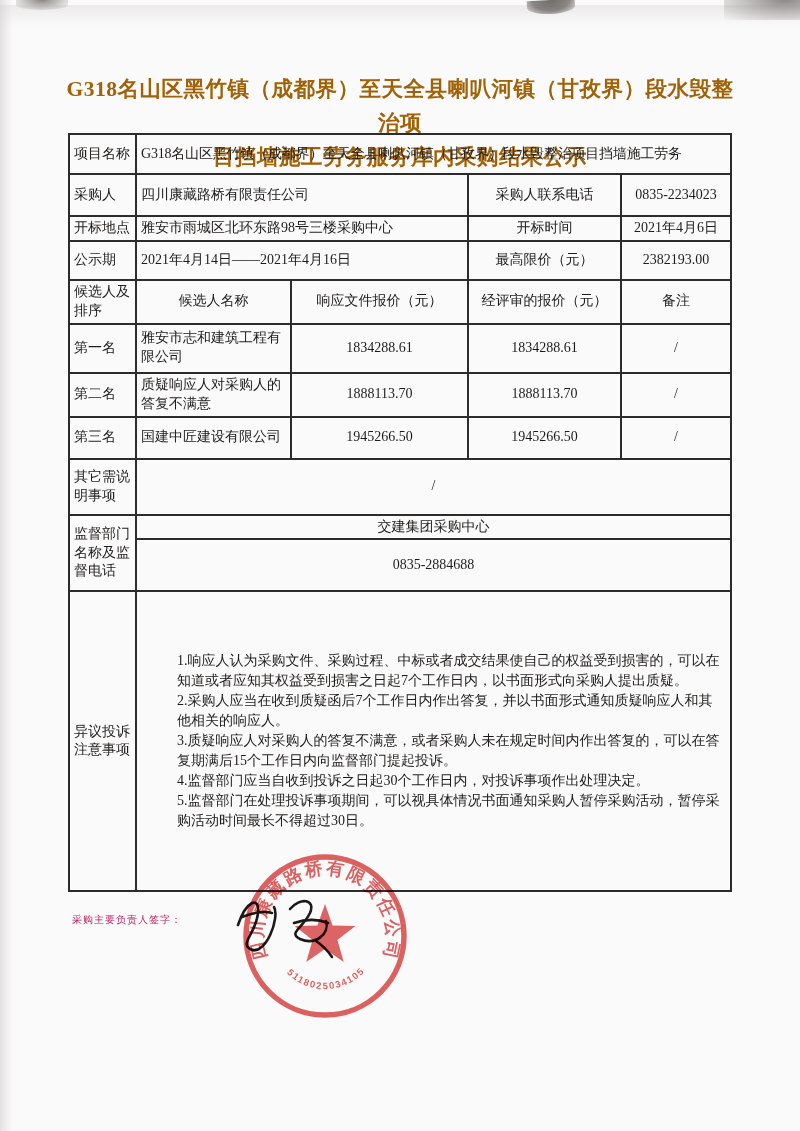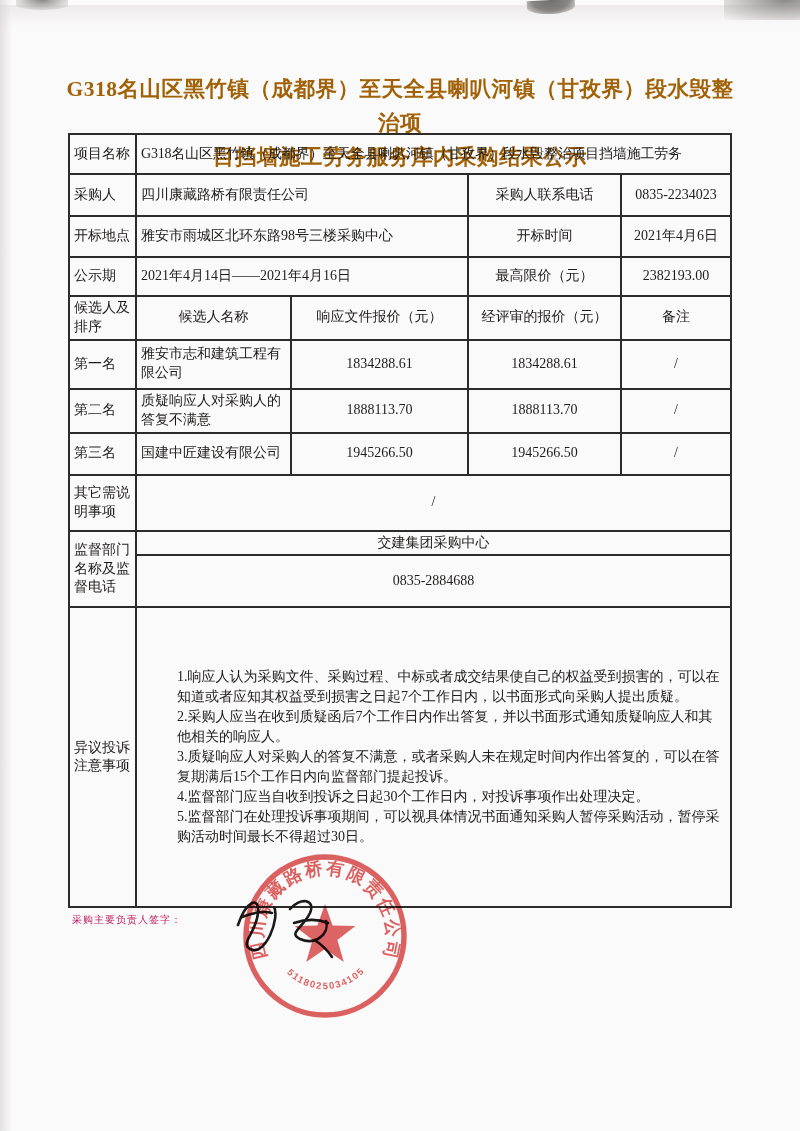--- a/index.html
+++ b/index.html
@@ -87,21 +87,21 @@
       <tr style="height:40px">
         <td class="lbl">项目名称</td>
         <td colspan="4" class="project-val">G318名山区黑竹镇（成都界）至天全县喇叭河镇（甘孜界）段水毁整治项目挡墙施工劳务</td>
       </tr>
       <tr style="height:42px">
         <td class="lbl">采购人</td>
         <td colspan="2">四川康藏路桥有限责任公司</td>
         <td class="c">采购人联系电话</td>
         <td class="c">0835-2234023</td>
       </tr>
-      <tr style="height:41px">
+      <tr style="height:25px">
         <td class="lbl">开标地点</td>
         <td colspan="2">雅安市雨城区北环东路98号三楼采购中心</td>
         <td class="c">开标时间</td>
         <td class="c">2021年4月6日</td>
       </tr>
       <tr style="height:39px">
         <td class="lbl">公示期</td>
         <td colspan="2">2021年4月14日——2021年4月16日</td>
         <td class="c">最高限价（元）</td>
         <td class="c">2382193.00</td>

